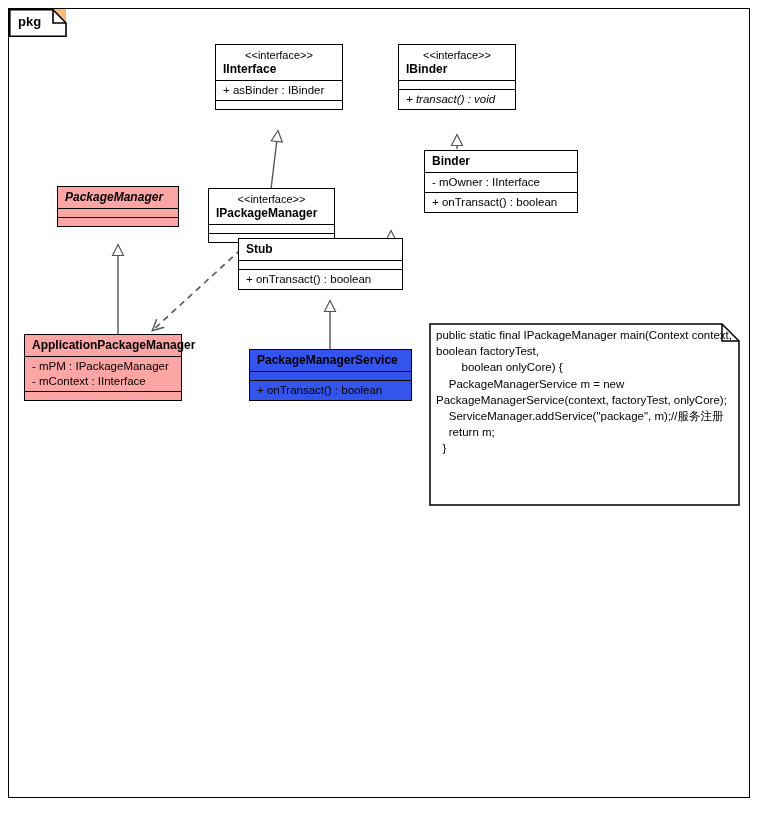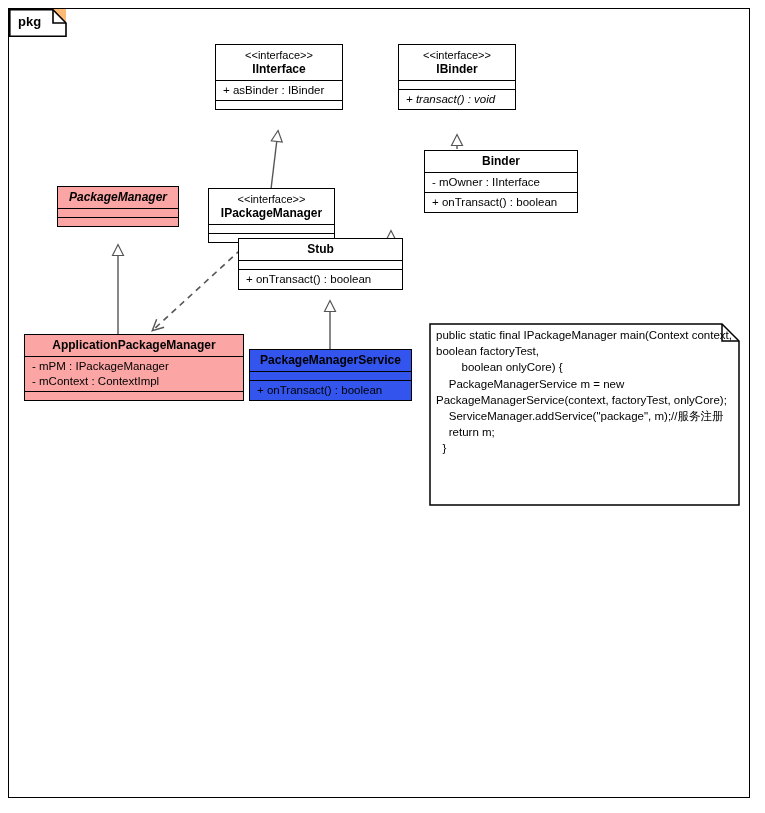--- a/index.html
+++ b/index.html
@@ -81,21 +81,21 @@
     display: block;
     font-size: 11px;
     font-weight: normal;
     text-align: center;
     line-height: 14px;
   }
   .cname {
     display: block;
     font-size: 12px;
     font-weight: bold;
-    text-align: center;
+    text-align: left;
     line-height: 15px;
   }
   .cname.italic { font-style: italic; }
   .member { display: block; line-height: 15px; }
   .member.italic { font-style: italic; }
   .compartment.empty { height: 9px; padding: 0; }
 
   .fill-olive { background: #fca5a5; }
   .fill-blue  { background: #3355ee; }
 
@@ -228,27 +228,27 @@
   <div class="uml-box" id="box-stub" style="left:238px; top:238px; width:165px;">
     <div class="compartment head">
       <span class="cname">Stub</span>
     </div>
     <div class="compartment empty"></div>
     <div class="compartment">
       <span class="member">+ onTransact() : boolean</span>
     </div>
   </div>
 
-  <div class="uml-box fill-olive" id="box-applicationpackagemanager" style="left:24px; top:334px; width:220px;">
+  <div class="uml-box fill-olive" id="box-applicationpackagemanager" style="left:24px; top:334px; width:158px;">
     <div class="compartment head fill-olive">
       <span class="cname">ApplicationPackageManager</span>
     </div>
     <div class="compartment fill-olive">
       <span class="member">- mPM : IPackageManager</span>
-      <span class="member">- mContext : ContextImpl</span>
+      <span class="member">- mContext : IInterface</span>
     </div>
     <div class="compartment empty fill-olive"></div>
   </div>
 
   <div class="uml-box fill-blue" id="box-packagemanagerservice" style="left:249px; top:349px; width:163px;">
     <div class="compartment head fill-blue">
       <span class="cname">PackageManagerService</span>
     </div>
     <div class="compartment empty fill-blue"></div>
     <div class="compartment fill-blue">

